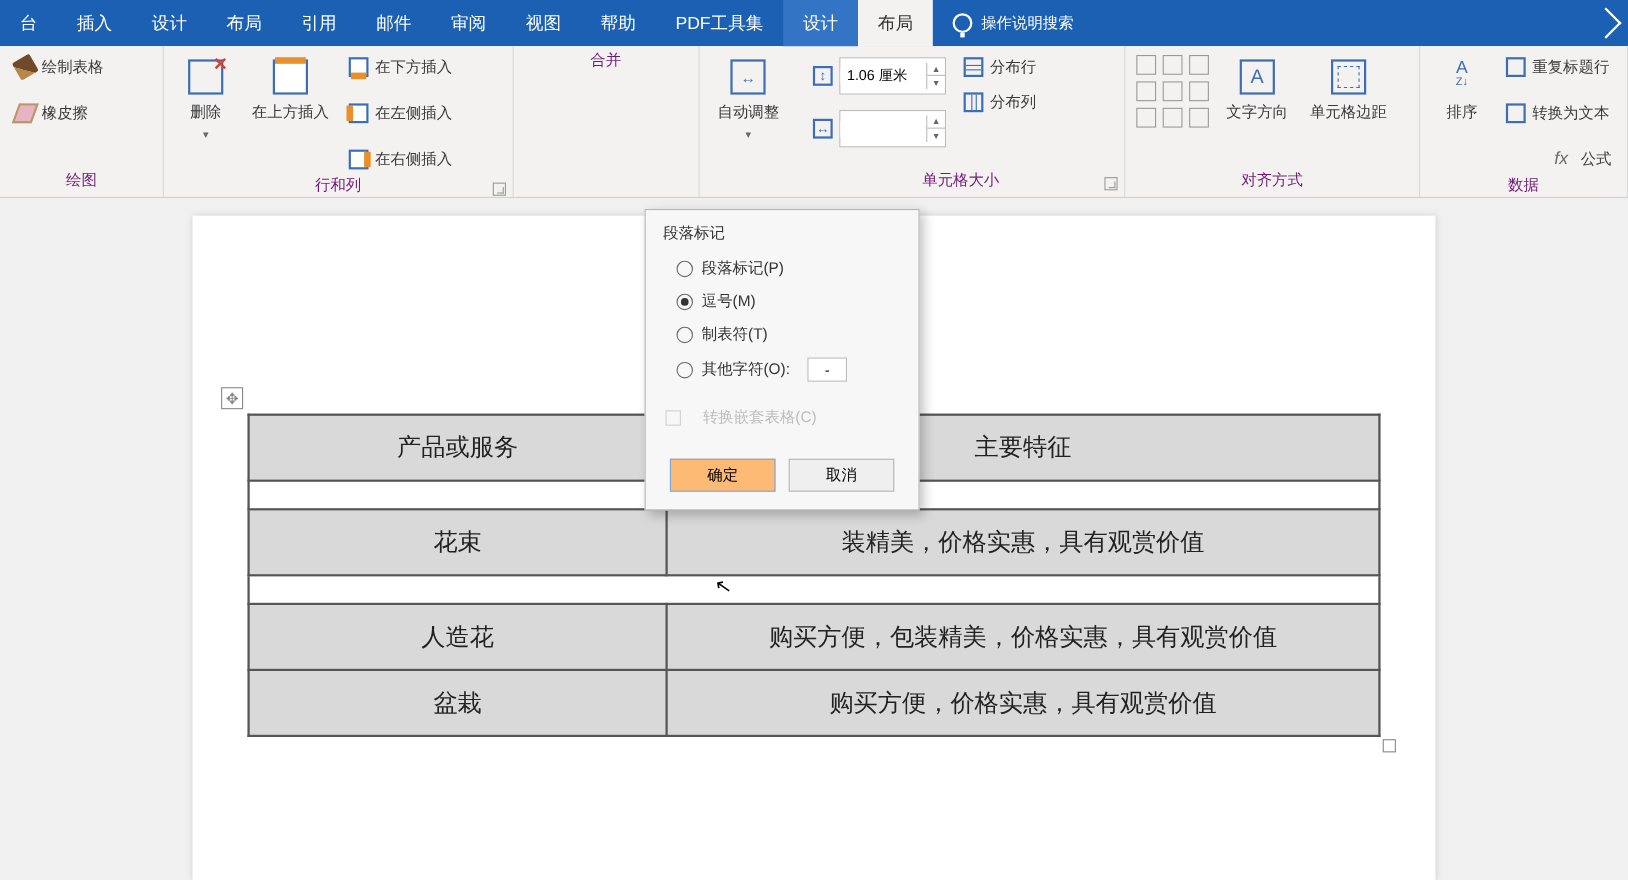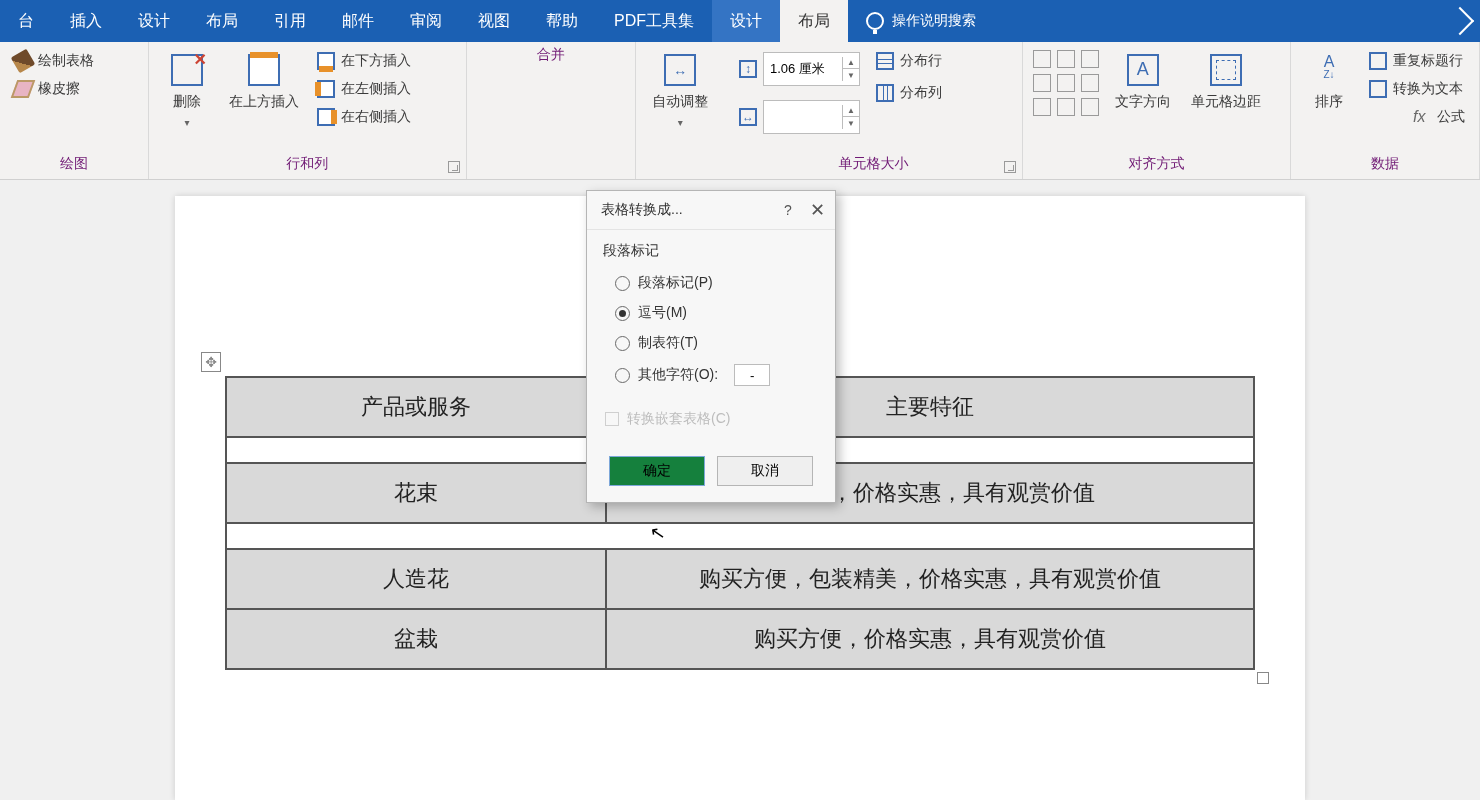--- a/index.html
+++ b/index.html
@@ -22,21 +22,21 @@
   .group-body { flex:1; display:flex; align-items:flex-start; padding:8px 10px 0 10px; gap:8px; }
   .group-label { text-align:center; font-size:14px; color:#701a75; padding:4px 0 6px 0; position:relative; }
   .dlaunch { position:absolute; right:6px; bottom:6px; width:12px; height:12px; border:1px solid #9a9a9a; }
   .dlaunch::after { content:""; position:absolute; right:1px; bottom:1px; width:5px; height:5px; border-right:1px solid #9a9a9a; border-bottom:1px solid #9a9a9a; }
 
   .btn-big { display:flex; flex-direction:column; align-items:center; gap:6px; padding:4px 6px; cursor:pointer; font-size:14px; color:#3a3a3a; text-align:center; line-height:1.3; min-width:56px; }
   .btn-big .icn { width:32px; height:32px; }
   .btn-big .dd { font-size:10px; color:#666; }
   .btn-row { display:flex; align-items:center; gap:6px; padding:2px 4px; cursor:pointer; font-size:14px; color:#3a3a3a; white-space:nowrap; }
   .btn-row .icn { width:18px; height:18px; }
-  .vstk { display:flex; flex-direction:column; gap:6px; }
+  .vstk { display:flex; flex-direction:column; gap:20px; }
   .i-pen { background:linear-gradient(45deg,#b7874a 40%, #6f4a2a 40%); transform:rotate(-30deg); border-radius:2px; }
   .i-erase { background:#e8b4c3; border:2px solid #b96; transform:skewX(-20deg); }
   .i-del { border:2px solid #3d6db3; position:relative; }
   .i-del::after { content:"✕"; color:#c43; position:absolute; right:-6px; top:-6px; font-size:16px; font-weight:bold; }
   .i-ins { border:2px solid #3d6db3; position:relative; background:#fff; }
   .i-ins::after { content:""; position:absolute; background:#e8912a; }
   .i-ins.top::after { left:0; right:0; top:-4px; height:6px; }
   .i-ins.bot::after { left:0; right:0; bottom:-4px; height:6px; }
   .i-ins.lft::after { top:0; bottom:0; left:-4px; width:6px; }
   .i-ins.rgt::after { top:0; bottom:0; right:-4px; width:6px; }
@@ -85,25 +85,25 @@
   .dlg-title { display:flex; align-items:center; justify-content:space-between; padding:8px 10px 8px 14px; border-bottom:1px solid #e4e4e4; }
   .dlg-title .t { color:#333; }
   .dlg-title .r { display:flex; gap:18px; align-items:center; color:#555; }
   .dlg-title .x { font-size:18px; cursor:pointer; font-family:Arial; }
   .dlg-body { padding:12px 16px 8px 16px; }
   .dlg-section { font-size:14px; color:#333; margin-bottom:8px; }
   .radio-row { display:flex; align-items:center; gap:8px; padding:6px 0 6px 12px; color:#333; cursor:pointer; }
   .radio { width:15px; height:15px; border:1px solid #6a6a6a; border-radius:50%; display:flex; align-items:center; justify-content:center; }
   .radio.sel::after { content:""; width:7px; height:7px; background:#333; border-radius:50%; }
   .radio-row input.otherchar { width:36px; height:22px; border:1px solid #bcbcbc; margin-left:8px; text-align:center; }
-  .chk-row { display:flex; align-items:center; gap:8px; padding:18px 0 10px 2px; color:#bdbdbd; }
+  .chk-row { display:flex; align-items:center; gap:20px; padding:18px 0 10px 2px; color:#bdbdbd; }
   .chk { width:14px; height:14px; border:1px solid #cfcfcf; }
   .dlg-btns { display:flex; gap:12px; justify-content:center; padding:10px 14px 16px 14px; }
   .dlg-btn { width:96px; height:30px; border:1px solid #b5b5b5; background:#efefef; font-size:14px; cursor:pointer; }
-  .dlg-btn.primary { border:1px solid #7da7d9; background:#15803d; }
+  .dlg-btn.primary { border:1px solid #7da7d9; background:#fdba74; }
   .cursor-arrow { position:absolute; left:650px; top:522px; font-size:18px; color:#000; z-index:60; pointer-events:none; transform:rotate(-10deg); }
 
   .aligngrid { display:grid; grid-template-columns:repeat(3,20px); grid-template-rows:repeat(3,20px); gap:4px; }
 </style>
 </head>
 <body>
 
 <div class="tabs">
   <div class="tab">台</div>
   <div class="tab">插入</div>
@@ -310,27 +310,20 @@
           <td>购买方便，价格实惠，具有观赏价值</td>
         </tr>
       </tbody>
         </table>
       <div class="reshandle"></div>
     </div>
   </div>
 </div>
 
 <div class="dialog">
-  <div class="dlg-title">
-    <span class="t">表格转换成...</span>
-    <span class="r">
-      <span>?</span>
-      <span class="x">✕</span>
-    </span>
-  </div>
   <div class="dlg-body">
     <div class="dlg-section">段落标记</div>
     <div class="radio-row">
       <span class="radio"></span>
       <span>段落标记(P)</span>
     </div>
     <div class="radio-row">
       <span class="radio sel"></span>
       <span>逗号(M)</span>
     </div>

